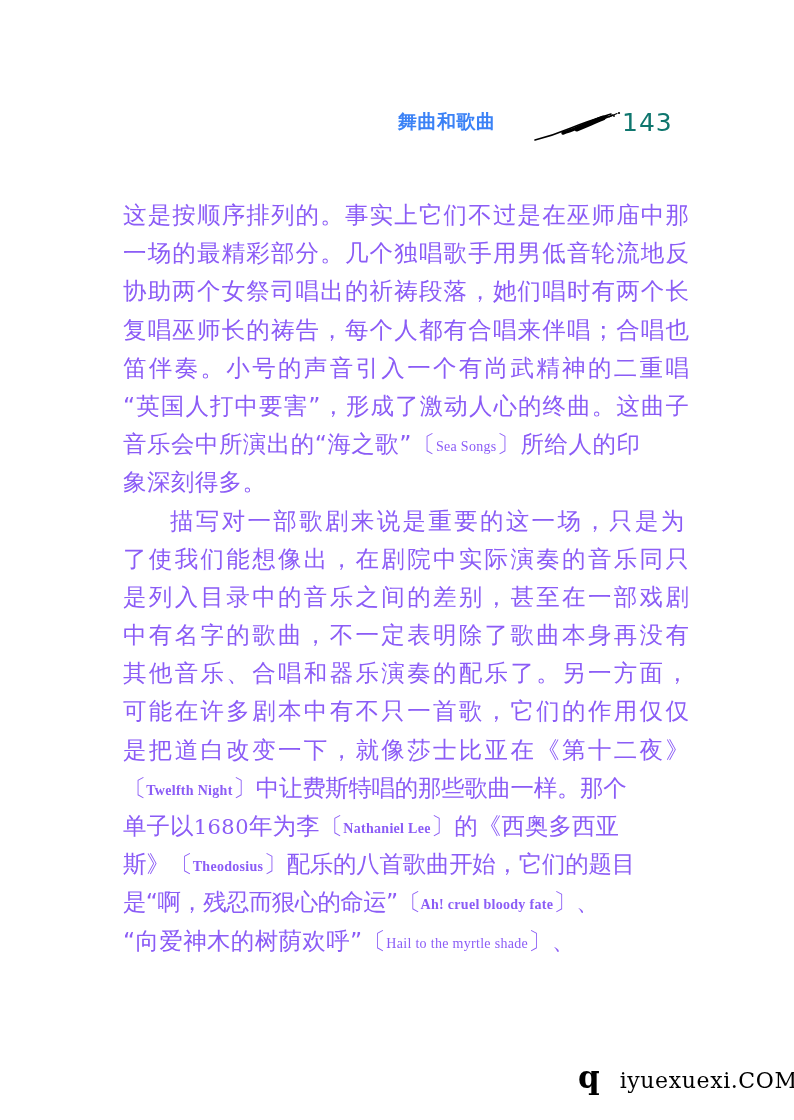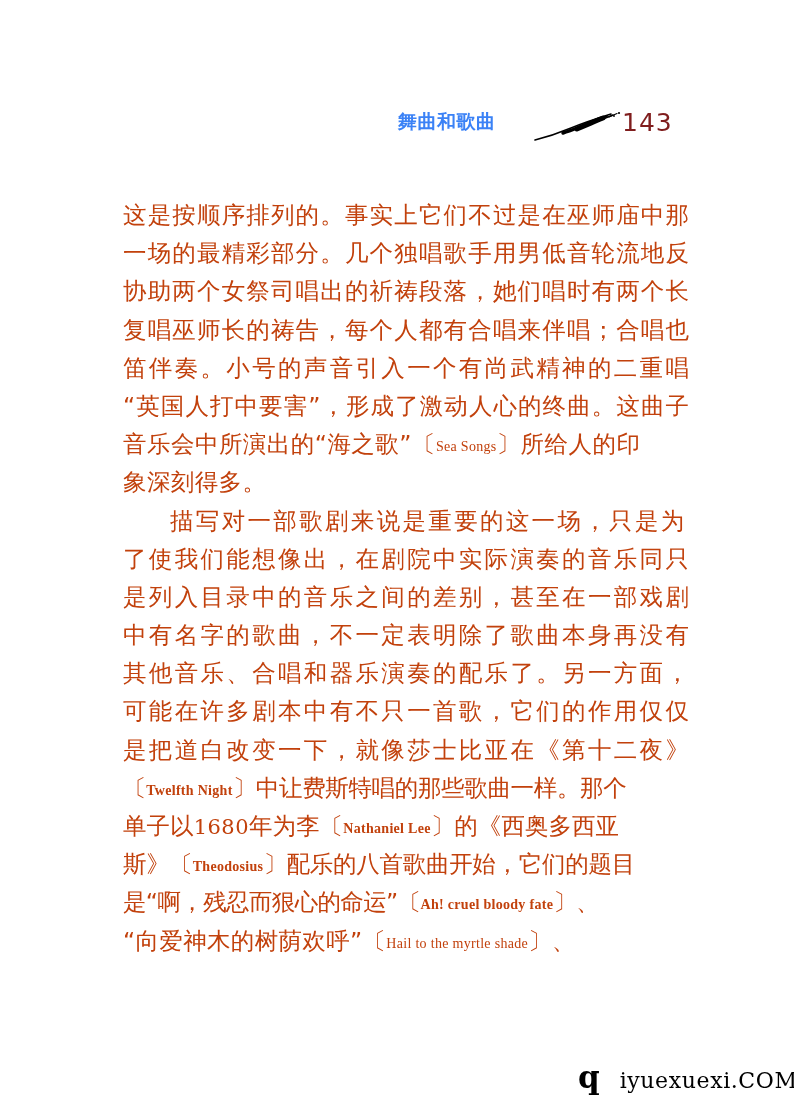--- a/index.html
+++ b/index.html
@@ -56,36 +56,36 @@
   .head-folio {
     position: absolute;
     left: 622px;
     top: 6px;
     font-family: "DejaVu Sans", sans-serif;
     font-size: 25px;
     font-weight: normal;
     letter-spacing: 1px;
     line-height: 1;
     white-space: nowrap;
-    color: #7f1d1d;
+    color: #0f766e;
   }
 
   
   .text-block {
     position: absolute;
     left: 123px;
     top: 196px;
     width: 566px;
   }
   .text-line {
     height: 38.2px;
     line-height: 38.2px;
     font-family: "DejaVu Sans", sans-serif;
     font-size: 23.5px;
-    color: #c2410c;
+    color: #8b5cf6;
     white-space: nowrap;
     letter-spacing: 0;
   }
   
   .text-line.justify {
     display: flex;
     justify-content: space-between;
   }
   .text-line.justify > span { display: inline-block; }
 

